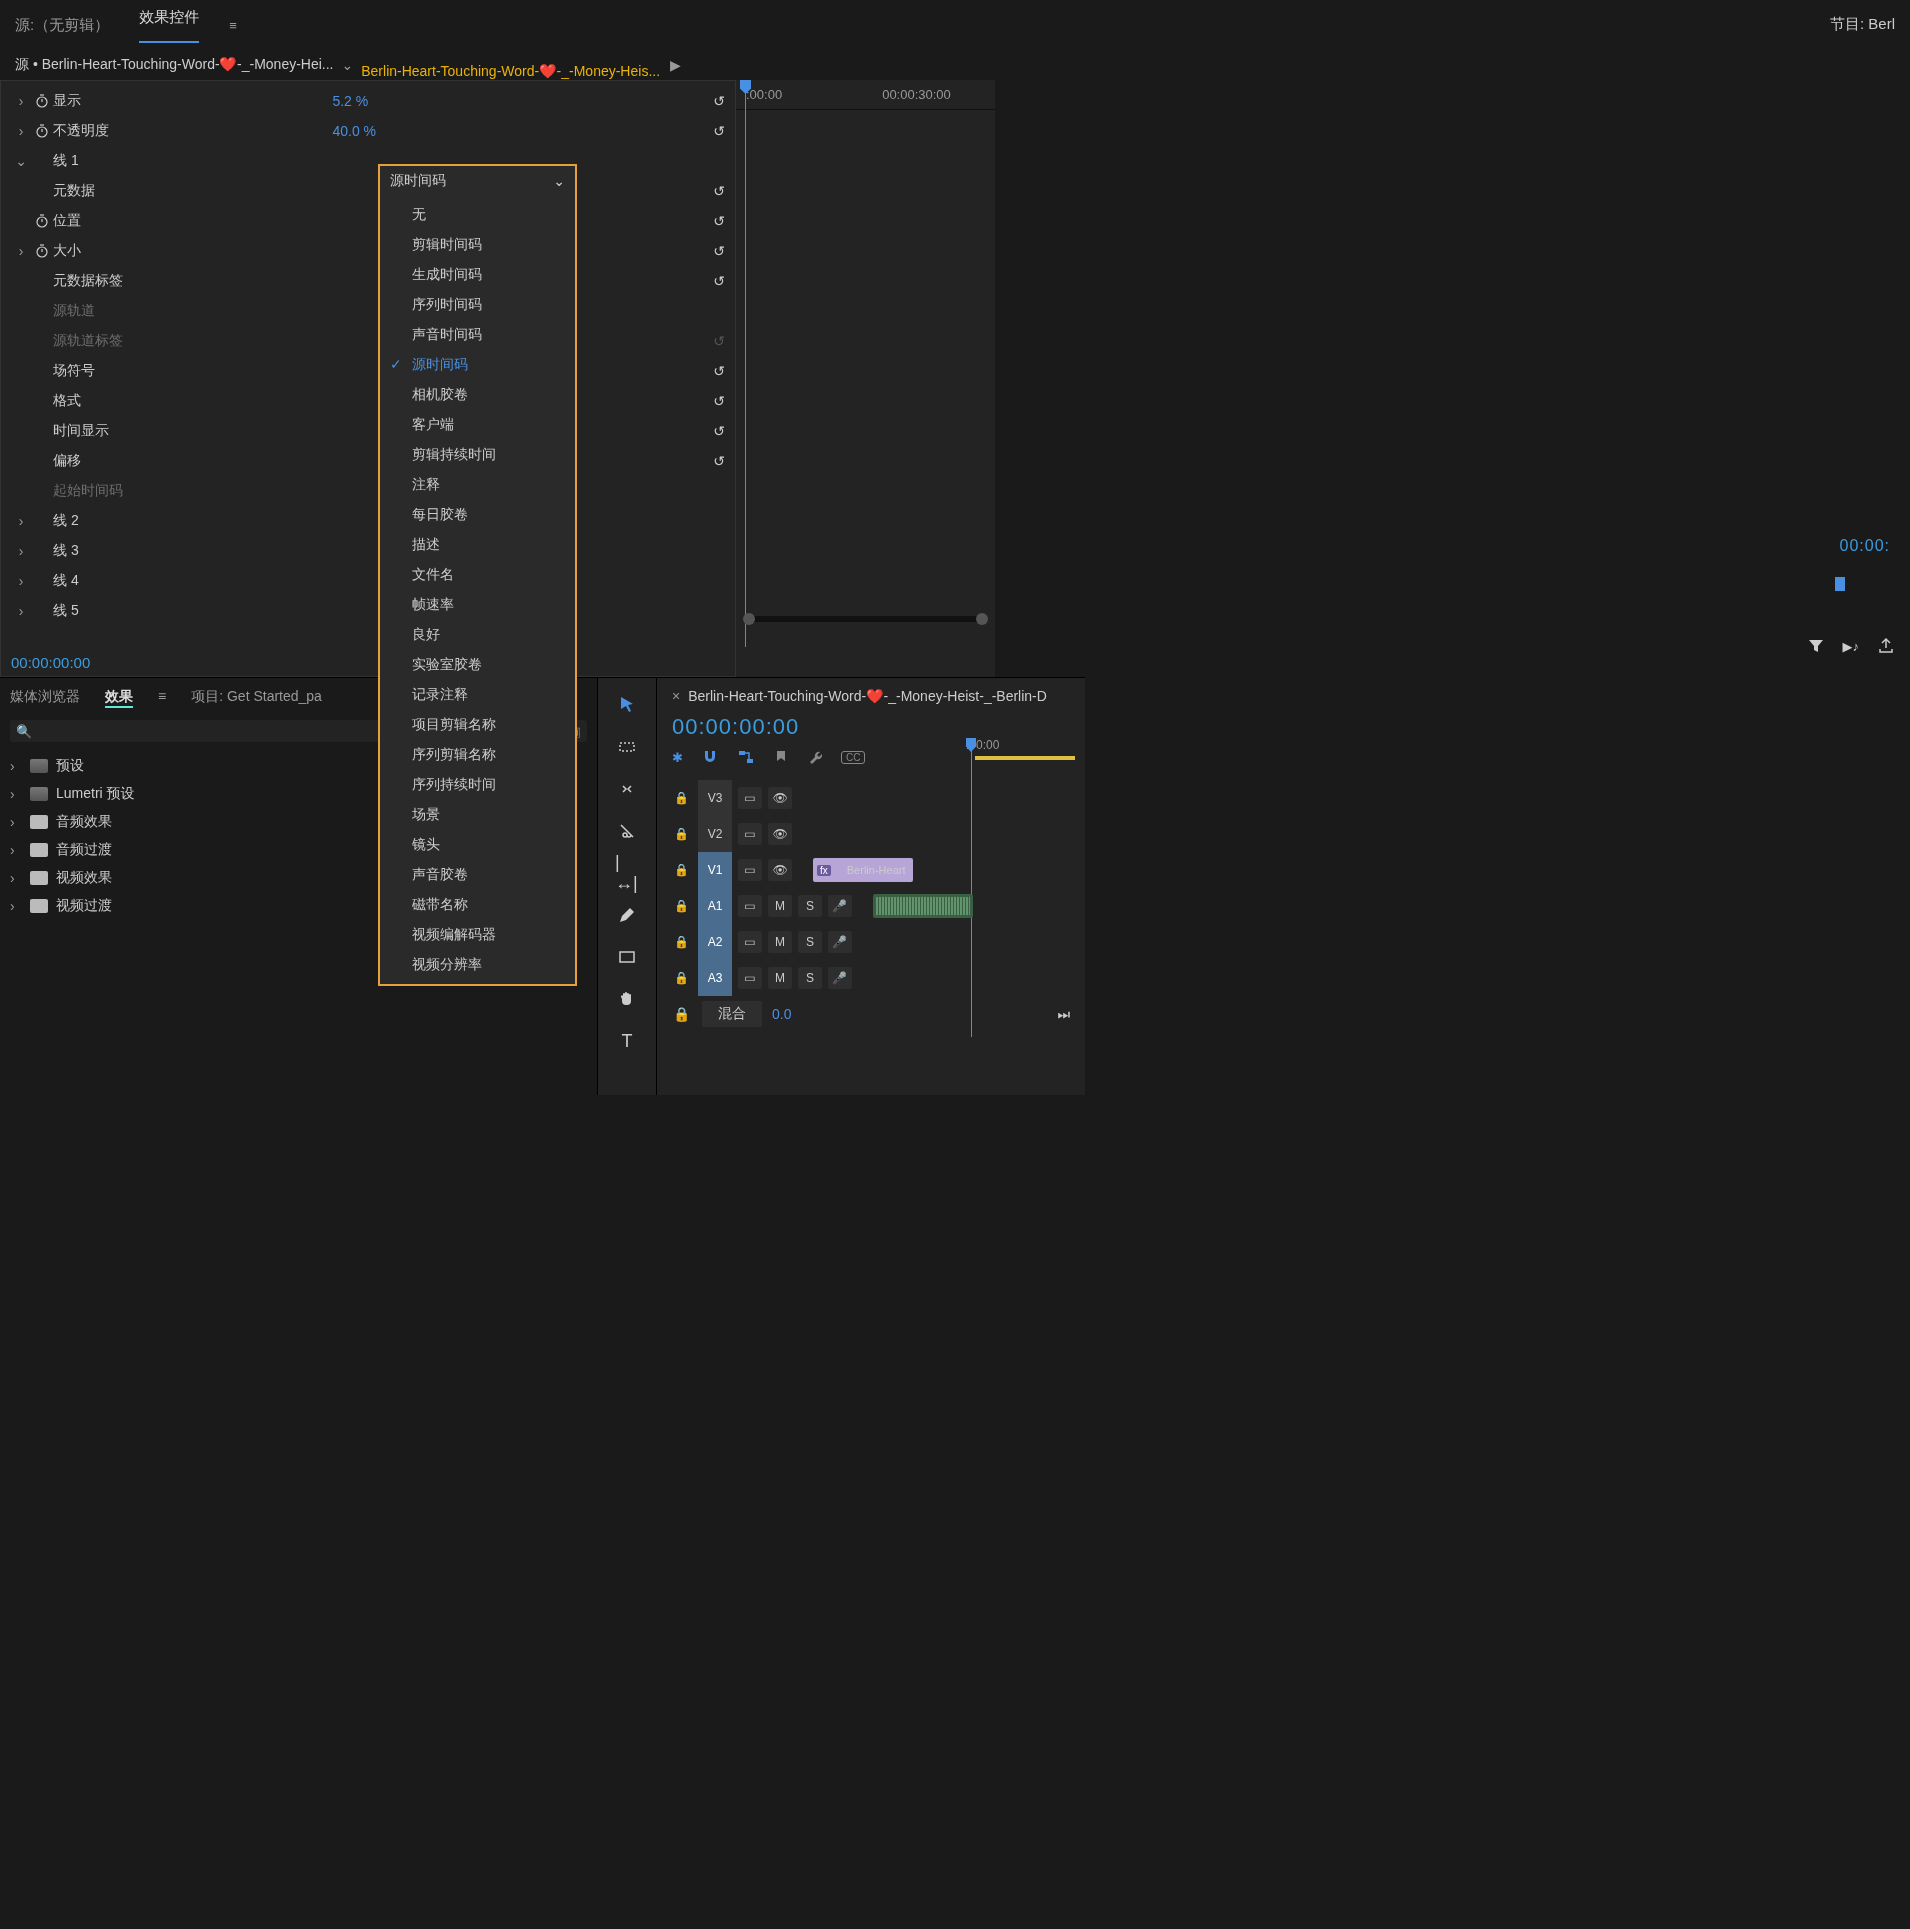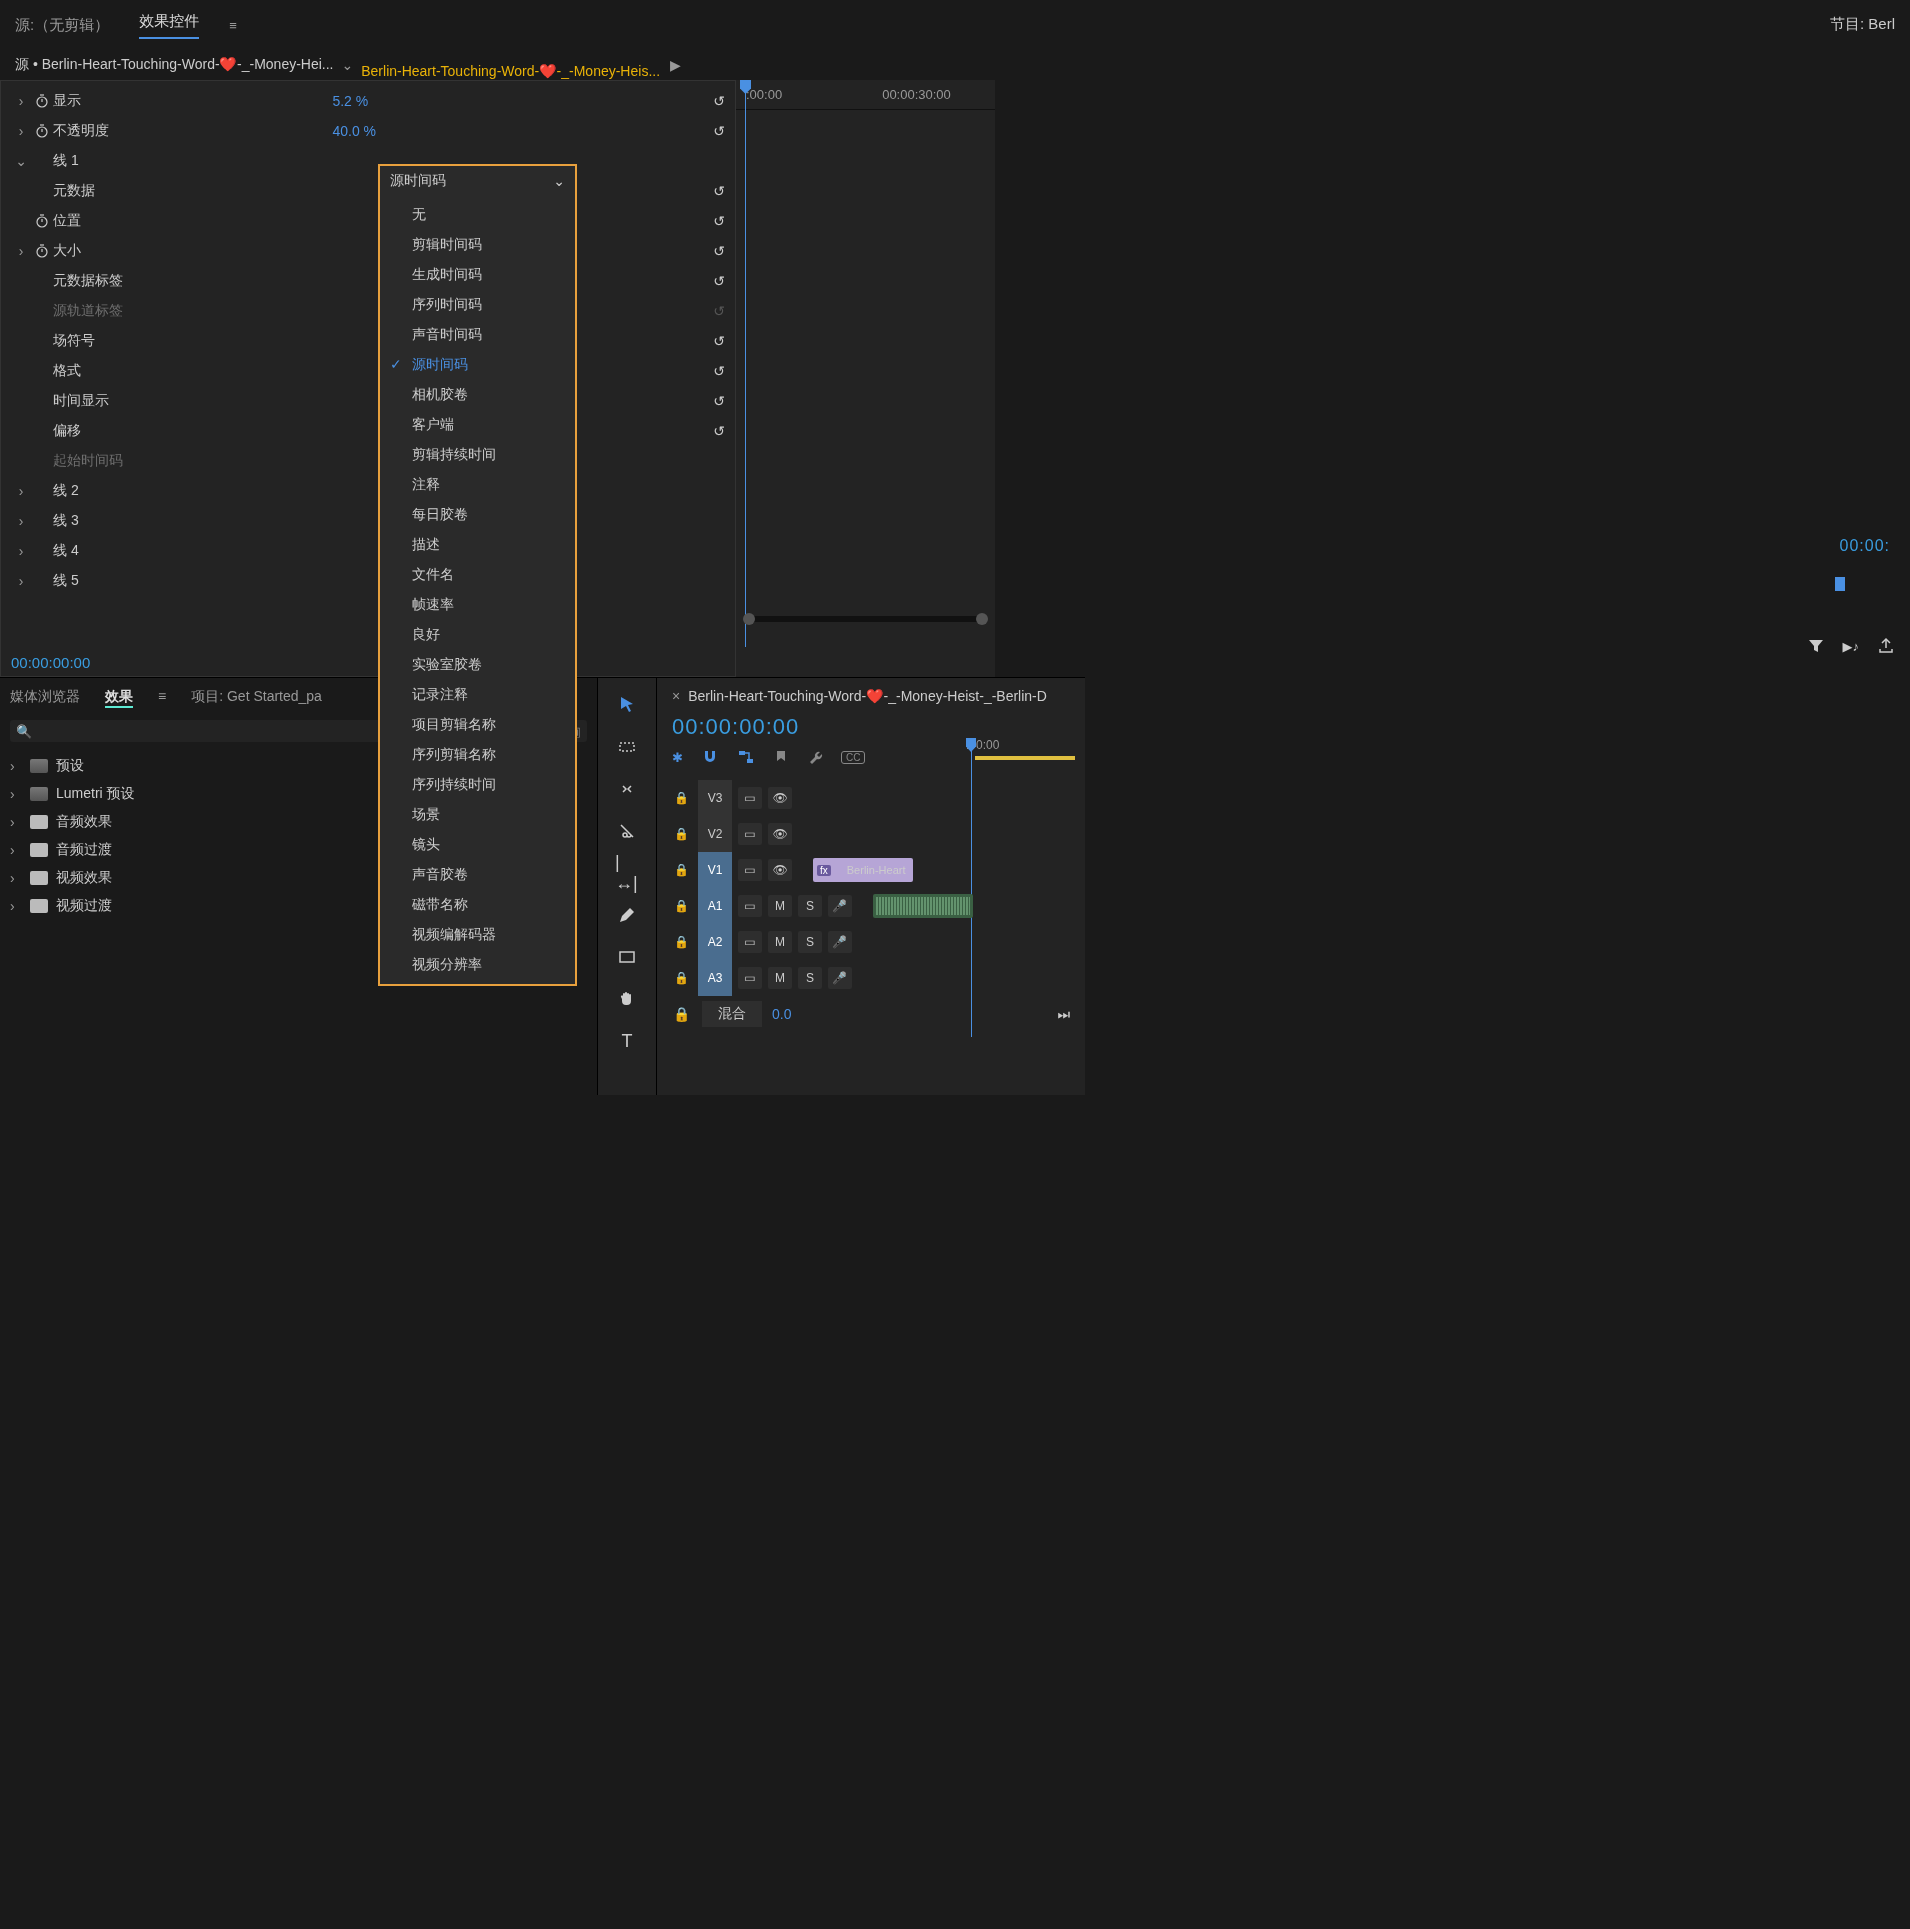--- a/index.html
+++ b/index.html
@@ -1,21 +1,21 @@
 <!DOCTYPE html>
 <html><head>
 <meta charset="utf-8">
 <style>
   * { margin: 0; padding: 0; box-sizing: border-box; font-family: -apple-system, "Segoe UI", sans-serif; }
   body { background: #1a1a1a; color: #ccc; font-size: 13px; overflow: hidden; width: 1085px; height: 1095px; }
   
   
   .top-tabs { display: flex; align-items: center; padding: 10px 15px; gap: 30px; height: 50px; }
   .top-tabs .tab { color: #999; font-size: 15px; }
-  .top-tabs .tab.active { color: #ddd; border-bottom: 2px solid #4a90e2; padding-bottom: 6px; }
+  .top-tabs .tab.active { color: #ddd; border-bottom: 2px solid #4a90e2; padding-bottom: 14px; }
   .menu-icon { color: #999; }
   
   .program-label { position: absolute; right: 15px; top: 15px; color: #ccc; font-size: 15px; }
   
   
   .source-row { display: flex; align-items: center; padding: 5px 15px; height: 30px; font-size: 14px; }
   .source-row .src-label { color: #ccc; max-width: 338px; overflow: hidden; text-overflow: ellipsis; white-space: nowrap; }
   .source-row .chev { color: #999; margin: 0 8px; }
   .source-row .seq-label { color: #eab308; max-width: 338px; overflow: hidden; text-overflow: ellipsis; white-space: nowrap; margin-top: 11px; }
   .play-small { color: #999; margin-left: 10px; }
@@ -198,20 +198,25 @@
           </svg>
         </span>
       <span class="prop-label">大小</span>
       <span class="reset-btn">↺</span>
     </div>
     <div class="prop-row">
       <span class="prop-indent"></span>
         <span class="stopwatch"></span>
       <span class="prop-label">元数据标签</span>
       <span class="reset-btn">↺</span>
+    </div>
+    <div class="prop-row">
+      <span class="prop-indent"></span>
+        <span class="stopwatch"></span>
+      <span class="prop-label dim">源轨道</span>
     </div>
     <div class="prop-row">
       <span class="prop-indent"></span>
         <span class="stopwatch"></span>
       <span class="prop-label dim">源轨道标签</span>
       <span class="reset-btn dim">↺</span>
     </div>
     <div class="prop-row">
       <span class="prop-indent"></span>
         <span class="stopwatch"></span>

